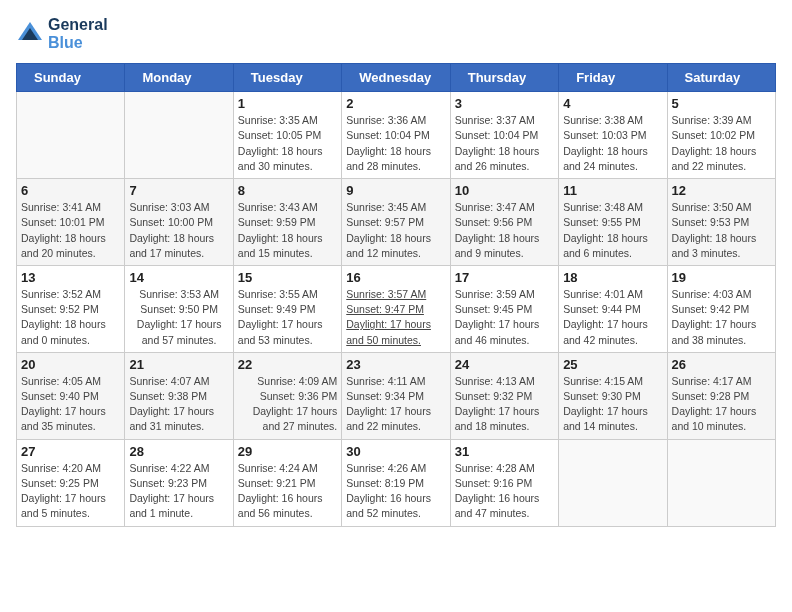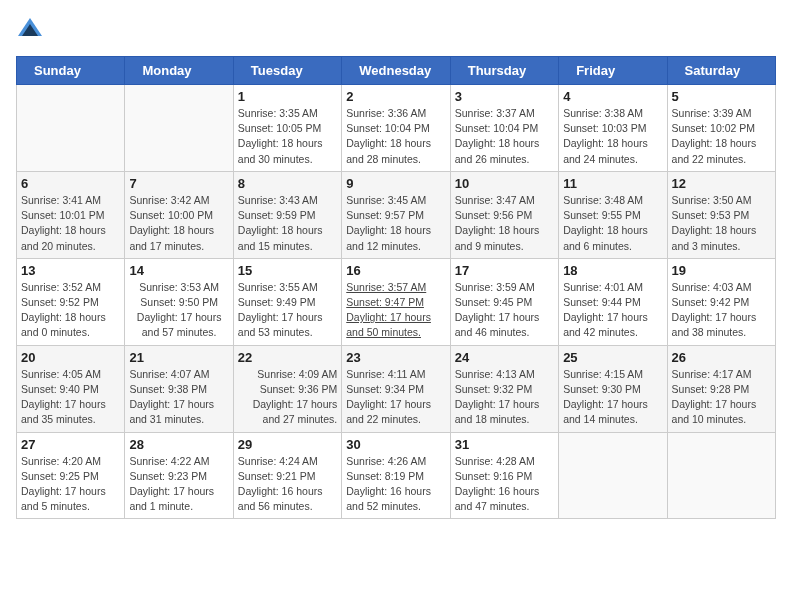--- a/index.html
+++ b/index.html
@@ -79,20 +79,24 @@
   </style>
 </head>
 <body>
 
 <div class="header">
   <div class="logo">
     <svg class="logo-icon" viewBox="0 0 28 28">
       <polygon points="14,2 26,20 2,20" fill="#4a90d9"></polygon>
       <polygon points="14,8 22,20 6,20" fill="#1a3a5c"></polygon>
     </svg>
+    <div>
+      <div style="font-size:16px;font-weight:bold;color:#1a3a5c;line-height:1.1;">General</div>
+      <div style="font-size:16px;font-weight:bold;color:#4a90d9;line-height:1.1;">Blue</div>
+    </div>
   </div>
   <div class="title-block">
     <div class="month-year"></div>
     <div class="location"></div>
   </div>
 </div>
 
 <table>
   <thead>
     <tr id="header-row">
@@ -142,21 +146,21 @@
       </tr>
       <tr>
         <td>
           <div class="day-num">6</div>
           <div class="day-info" style="white-space: pre-line;">Sunrise: 3:41 AM
 Sunset: 10:01 PM
 Daylight: 18 hours and 20 minutes.</div>
         </td>
         <td>
           <div class="day-num">7</div>
-          <div class="day-info" style="white-space: pre-line;">Sunrise: 3:42 AM
+          <div class="day-info" style="white-space: pre-line;">Sunrise: 3:03 AM
 Sunset: 10:00 PM
 Daylight: 18 hours and 17 minutes.</div>
         </td>
         <td>
           <div class="day-num">8</div>
           <div class="day-info" style="white-space: pre-line;">Sunrise: 3:43 AM
 Sunset: 9:59 PM
 Daylight: 18 hours and 15 minutes.</div>
         </td>
         <td>

